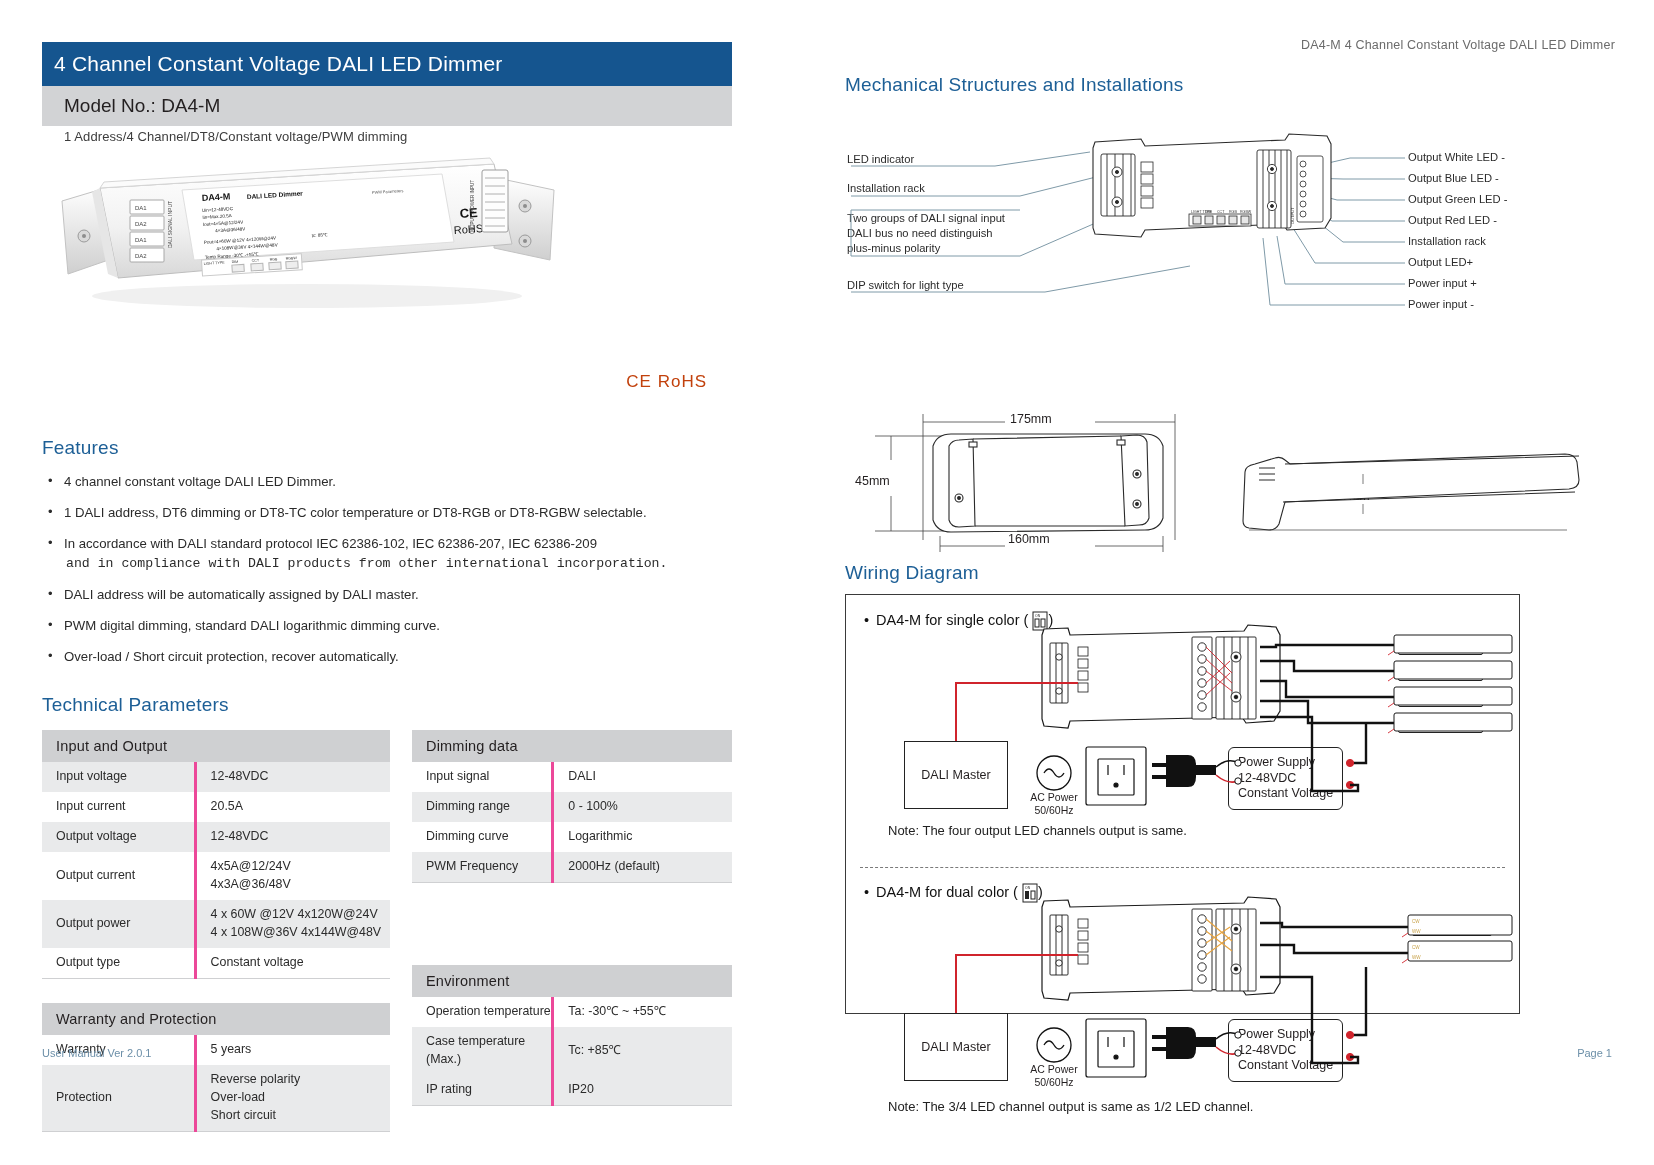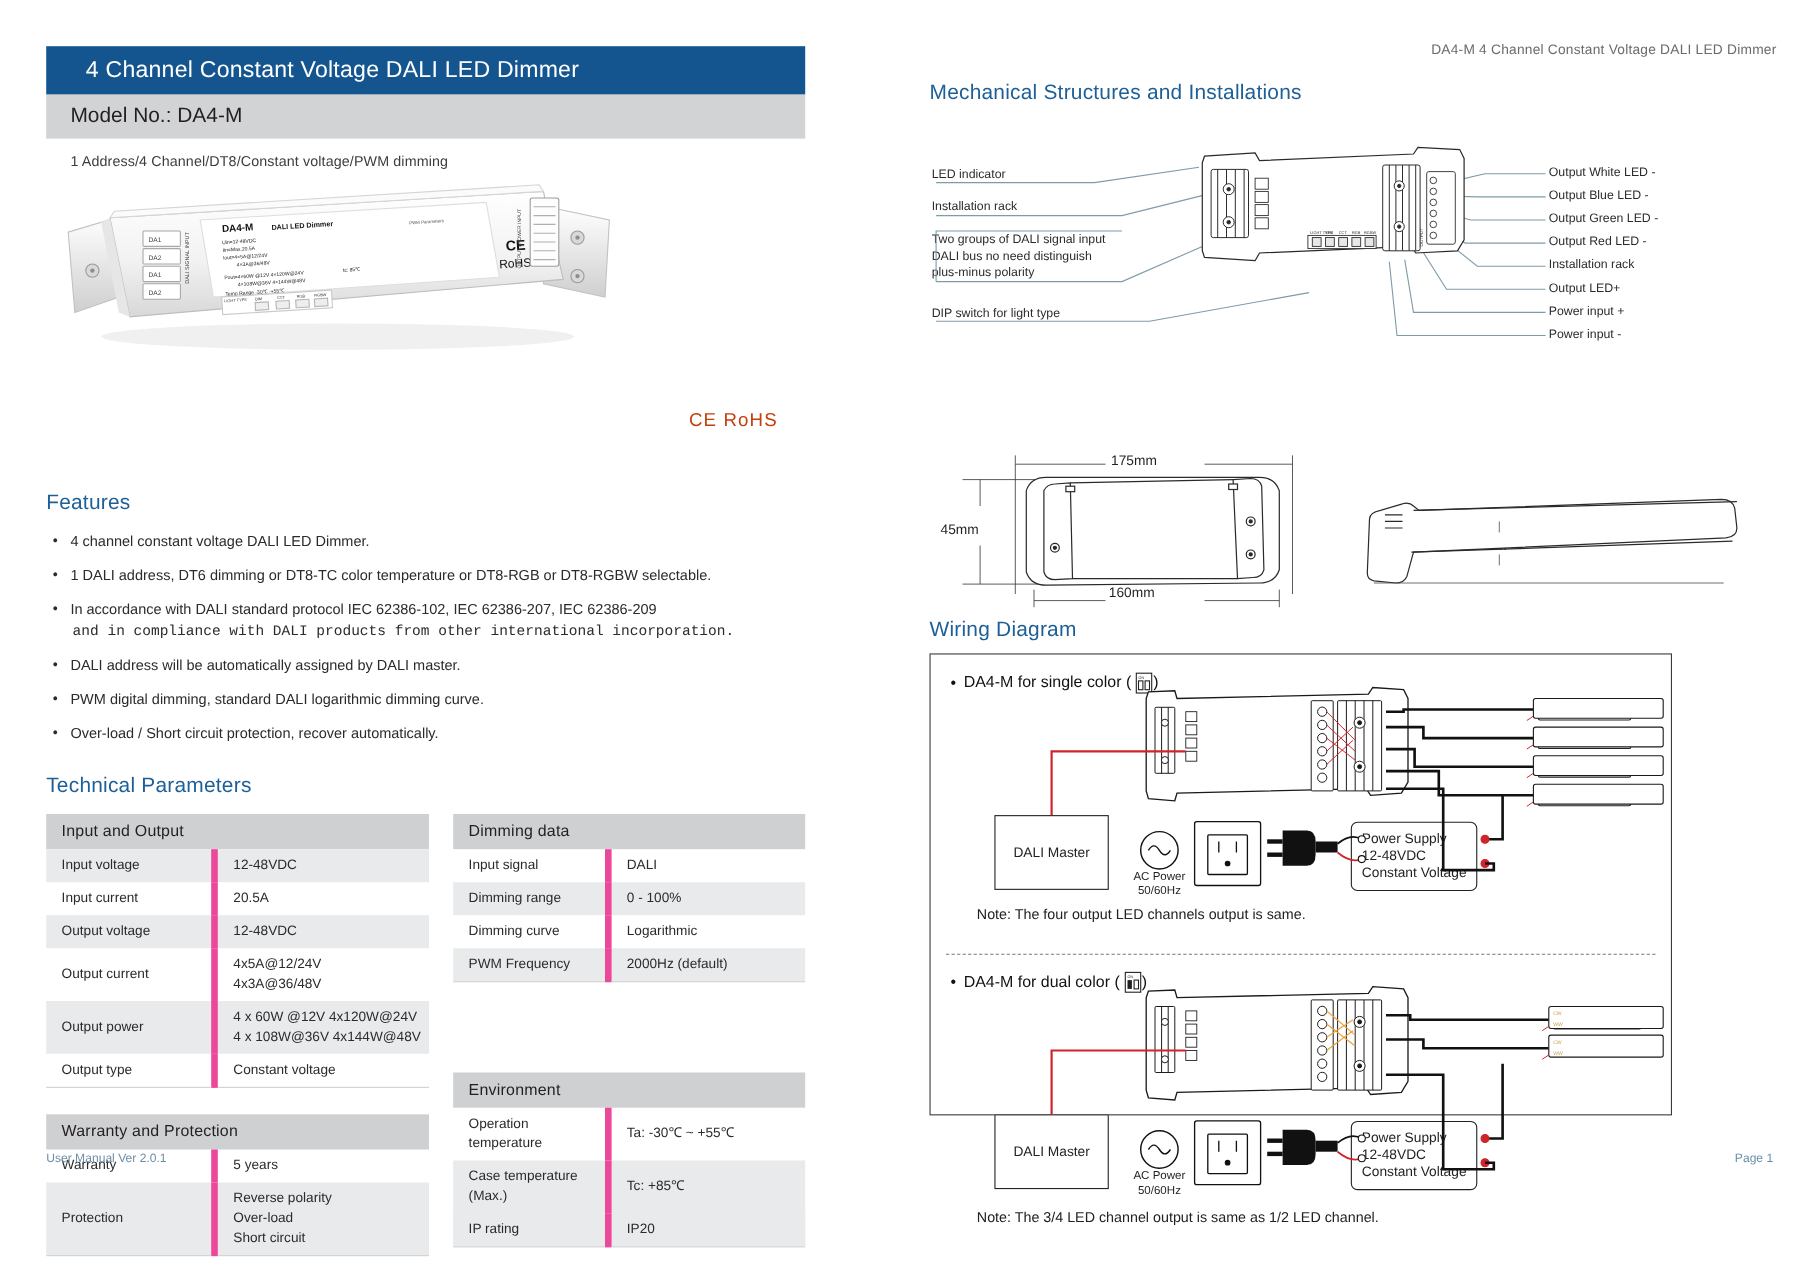--- a/index.html
+++ b/index.html
@@ -12,28 +12,28 @@
     position:relative;
     overflow:hidden;
   }
   .page { position:relative; width:1654px; height:1165px; }
 
   
   .left { position:absolute; left:42px; top:42px; width:690px; }
 
   .title-bar {
     background:#15558f; color:#ffffff;
-    font-size:21px; padding:10px 0 10px 36px;
+    font-size:21px; padding:10px 0 10px 12px;
     letter-spacing:.2px; font-weight:400;
   }
   .model-bar {
     background:#d2d3d5; color:#231f20;
     font-size:19px; padding:9px 0 9px 22px;
   }
-  .subline { font-size:13px; color:#3d3d3d; padding:3px 0 0 22px; letter-spacing:.1px;margin-top:10px; }
+  .subline { font-size:13px; color:#3d3d3d; padding:3px 0 0 22px; letter-spacing:.1px; }
 
   
   .product-photo { position:relative; height:225px; margin-top:12px; }
 
   .ce-rohs {
     position:absolute; right:25px; top:330px;
     font-size:17px; color:#c2410c; letter-spacing:1px;
   }
 
   .sec-head {
@@ -58,21 +58,21 @@
 
   table.spec { width:100%; border-collapse:collapse; table-layout:fixed; }
   table.spec caption {
     background:#cfd0d2; text-align:left; font-size:14.5px;
     padding:8px 0 8px 14px; color:#231f20; letter-spacing:.2px;
   }
   table.spec td {
     font-size:12.4px; padding:6px 0 6px 14px; color:#2b2b2b;
     vertical-align:middle; line-height:1.45;
   }
-  table.spec td.k { width:44%; border-right:6px solid #ec4899;margin-top:20px; }
+  table.spec td.k { width:44%; border-right:3px solid #ec4899;margin-top:20px; }
   table.spec tr.alt td { background:#e9eaeb; }
   table.spec tr.last td { border-bottom:1px solid #cfd0d2; }
   .tbl-gap { height:24px; }
 
   
   .right { position:absolute; left:845px; top:38px; width:770px; }
   .crumb { text-align:right; font-size:12.5px; color:#6b6b6b; letter-spacing:.2px; }
   .right .sec-head { margin-top:22px; }
 
   .mech { position:relative; height:300px; margin-top:8px; }

